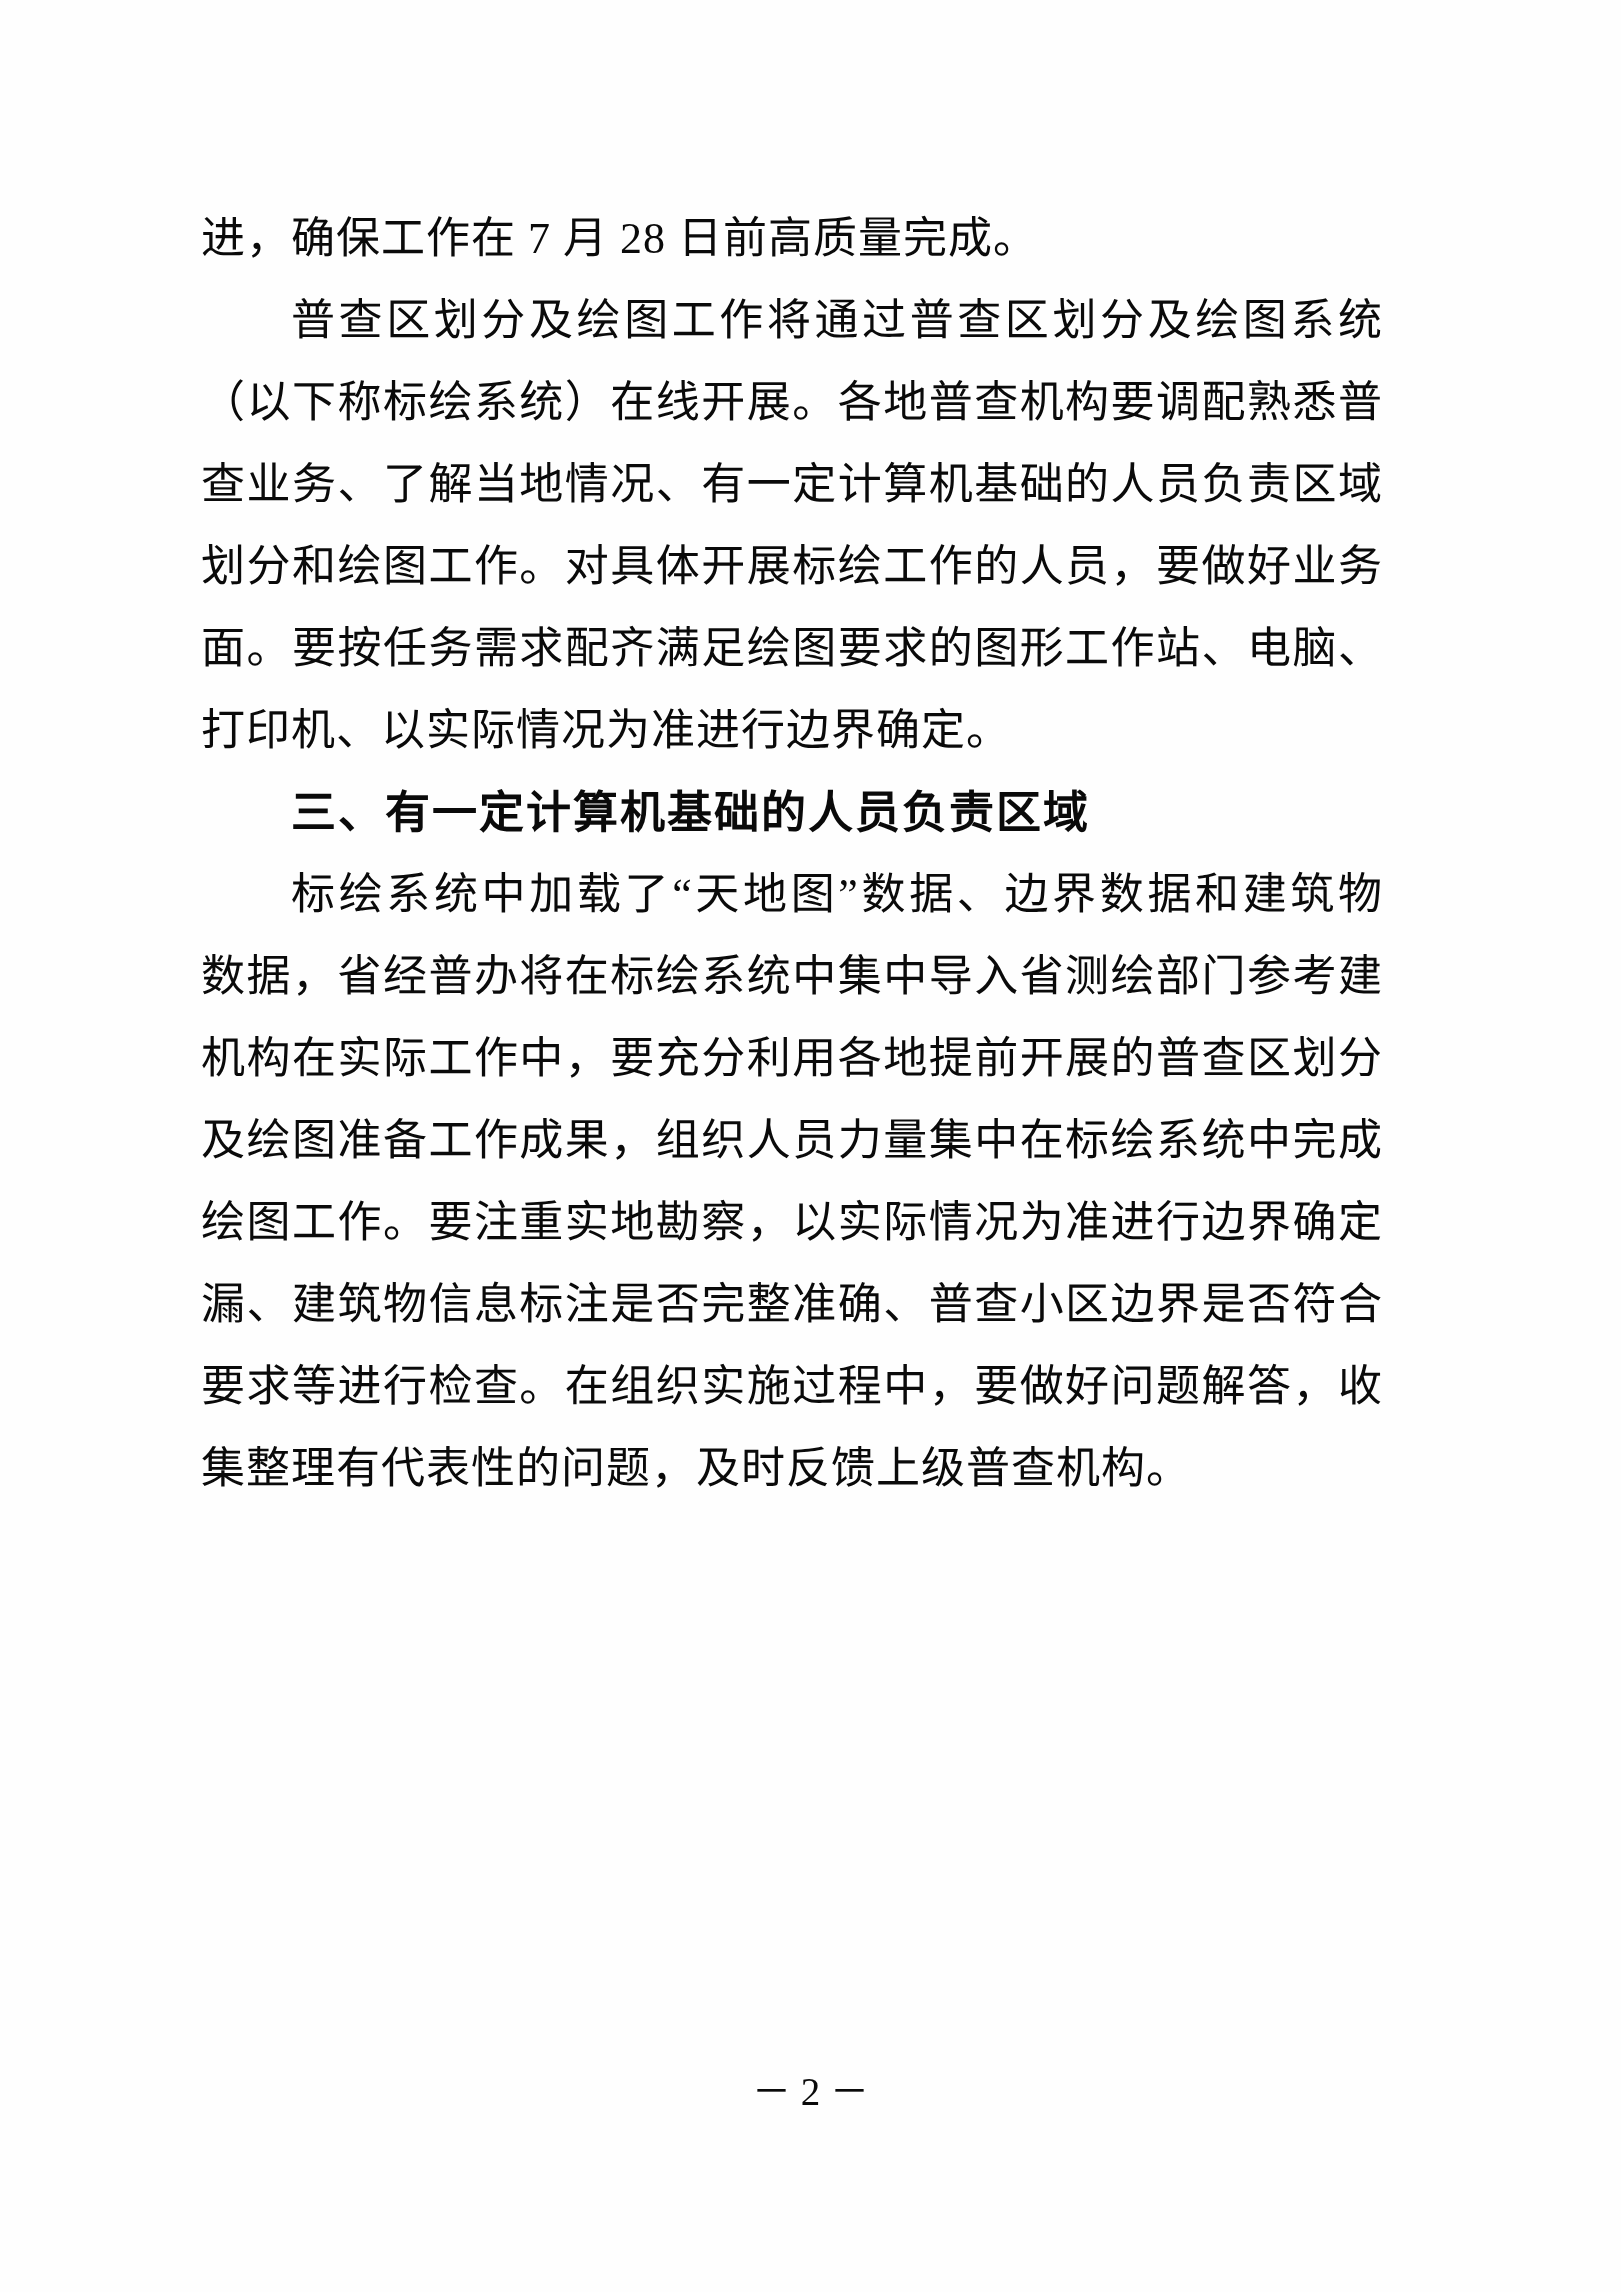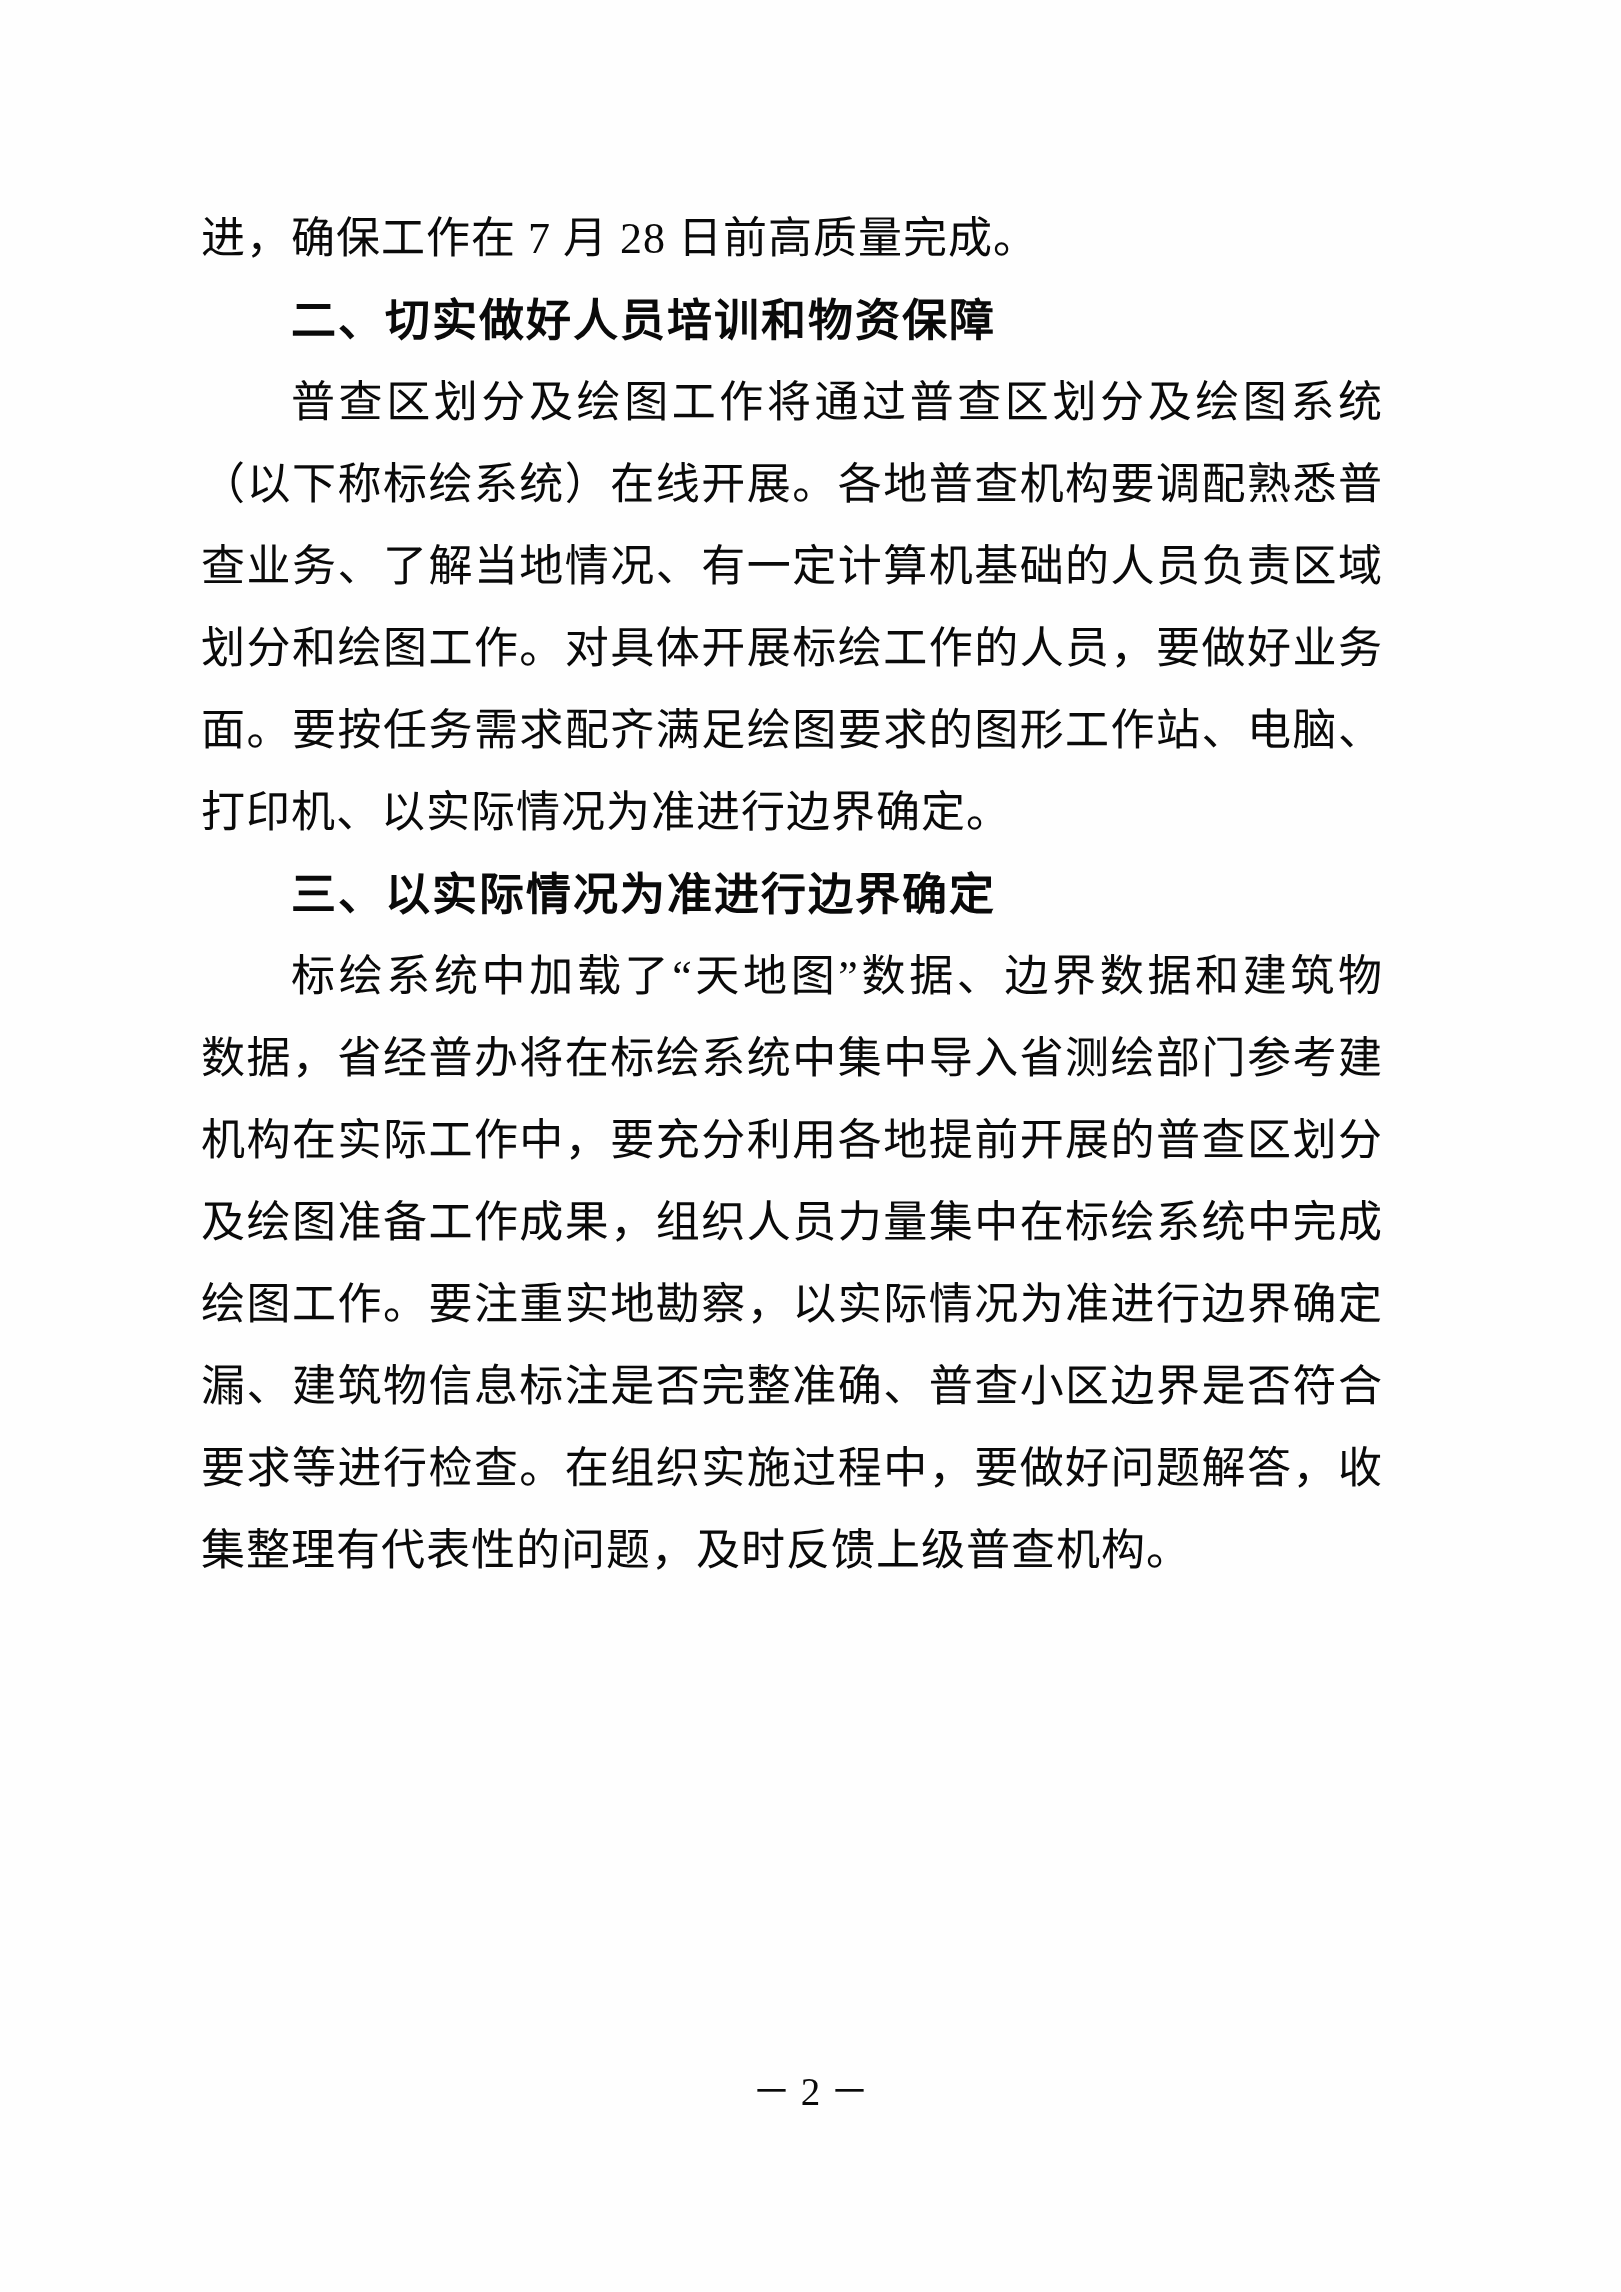--- a/index.html
+++ b/index.html
@@ -55,28 +55,27 @@
     color: #0a0a0a;
     font-family: "Liberation Serif", "DejaVu Serif", serif;
   }
 </style>
 </head>
 <body>
 
 <div class="page">
   <main class="content" id="content">
       <div class="line body">进，确保工作在 7 月 28 日前高质量完成。</div>
-      <div class="line heading indent">二、切实做好人员培训和物资保障</div>
       <div class="line body fill indent">普查区划分及绘图工作将通过普查区划分及绘图系统</div>
       <div class="line body fill">（以下称标绘系统）在线开展。各地普查机构要调配熟悉普</div>
       <div class="line body fill">查业务、了解当地情况、有一定计算机基础的人员负责区域</div>
       <div class="line body fill">划分和绘图工作。对具体开展标绘工作的人员，要做好业务</div>
       <div class="line body fill">面。要按任务需求配齐满足绘图要求的图形工作站、电脑、</div>
       <div class="line body">打印机、以实际情况为准进行边界确定。</div>
-      <div class="line heading indent">三、以实际情况为准进行边界确定</div>
+      <div class="line heading indent">三、有一定计算机基础的人员负责区域</div>
       <div class="line body fill indent">标绘系统中加载了“天地图”数据、边界数据和建筑物</div>
       <div class="line body fill">数据，省经普办将在标绘系统中集中导入省测绘部门参考建</div>
       <div class="line body fill">机构在实际工作中，要充分利用各地提前开展的普查区划分</div>
       <div class="line body fill">及绘图准备工作成果，组织人员力量集中在标绘系统中完成</div>
       <div class="line body fill">绘图工作。要注重实地勘察，以实际情况为准进行边界确定</div>
       <div class="line body fill">漏、建筑物信息标注是否完整准确、普查小区边界是否符合</div>
       <div class="line body fill">要求等进行检查。在组织实施过程中，要做好问题解答，收</div>
       <div class="line body">集整理有代表性的问题，及时反馈上级普查机构。</div>
     </main>
   <footer class="page-footer">

